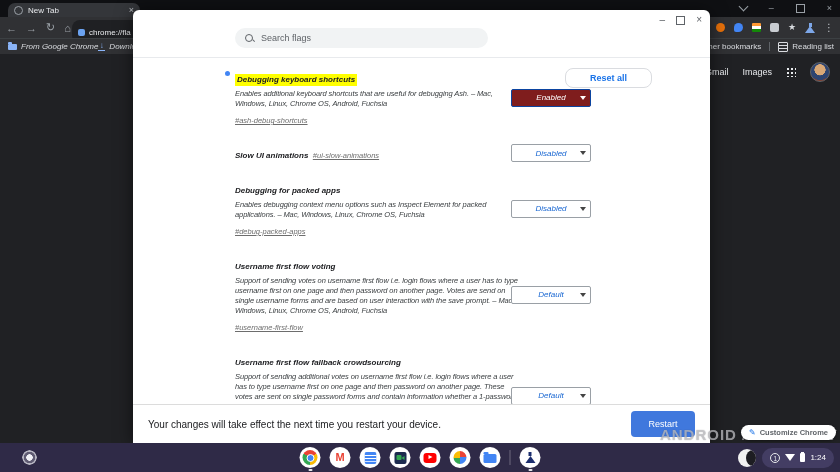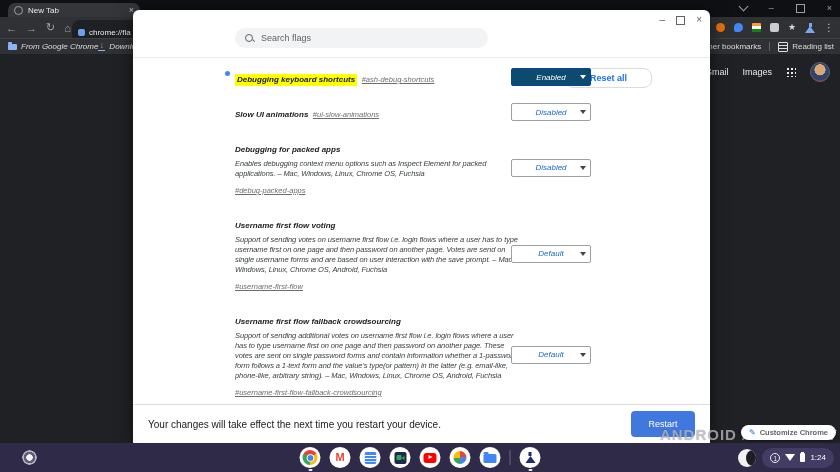--- a/index.html
+++ b/index.html
@@ -92,21 +92,21 @@
   .flag-title{display:inline-block;font-size:8px;font-weight:bold;color:#202124;line-height:10px;}
   .flag-title.hl{background:#ffff00;padding:1px 2px;}
   .bullet{position:absolute;left:-10px;top:3px;width:5px;height:5px;border-radius:50%;background:#4285f4;}
   .flag-desc{width:285px;font-size:7.5px;letter-spacing:-0.1px;line-height:10px;color:#3c4043;margin-top:3px;}
   .flag-link{display:inline-block;margin-top:3px;font-size:7.5px;color:#6d6d6d;text-decoration:underline;line-height:9px;}
   .flag-select{position:absolute;right:10px;top:50%;transform:translateY(-50%);width:78px;height:16px;
     border:1px solid #9aa0a6;border-radius:2px;background:#fff;color:#1967d2;font-size:8px;
     display:flex;align-items:center;justify-content:center;}
   .flag-select .sel-arrow{position:absolute;right:4px;top:6px;width:0;height:0;
     border-left:3px solid transparent;border-right:3px solid transparent;border-top:4px solid #444;}
-  .flag-select.sel-enabled{background:#0c4a6e;border-color:#0b44a0;color:#fff;}
+  .flag-select.sel-enabled{background:#7f1d1d;border-color:#0b44a0;color:#fff;}
   .flag-select.sel-enabled .sel-arrow{border-top-color:#fff;}
 
   .fw-footer{position:absolute;left:0;right:0;bottom:0;height:38px;border-top:1px solid #dcdcdc;
     display:flex;align-items:center;justify-content:space-between;padding:0 15px;background:#fff;}
   .restart-notice{font-size:10px;color:#202124;}
   .restart-btn{width:64px;height:26px;background:#4078dd;border-radius:4px;color:#fff;font-size:9px;
     display:flex;align-items:center;justify-content:center;}
 
   
   .shelf{position:absolute;left:0;right:0;bottom:0;height:29px;background:#2f2a47;z-index:60;}
@@ -246,20 +246,21 @@
         <span class="search-ph">Search flags</span>
       </div>
       <div class="reset-btn">Reset all</div>
     </div>
 
     <div class="fw-body">
 
       <div class="flag-row">
         <span class="bullet"></span>
         <span class="flag-title hl">Debugging keyboard shortcuts</span>
+        <div class="flag-desc">Enables additional keyboard shortcuts that are useful for debugging Ash. – Mac, Windows, Linux, Chrome OS, Android, Fuchsia</div>
         <span class="flag-link">#ash-debug-shortcuts</span>
         <div class="flag-select sel-enabled">
           <span>Enabled</span>
           <span class="sel-arrow"></span>
         </div>
       </div>
 
       <div class="flag-row">
         <span class="flag-title">Slow UI animations</span>
         <span class="flag-link">#ui-slow-animations</span>

